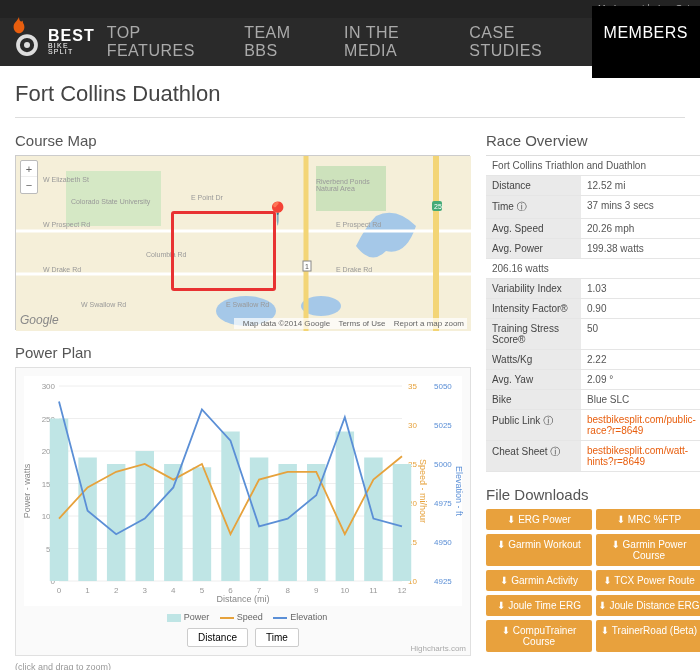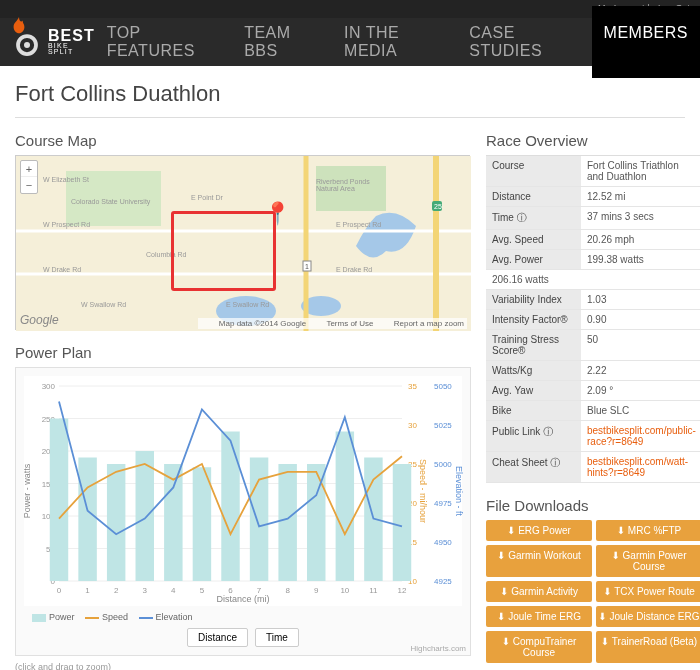--- a/index.html
+++ b/index.html
@@ -20,27 +20,27 @@
 .rule{height:1px;background:#ddd;margin:4px 0 14px}
 .cols{display:flex;gap:15px}
 .left{flex:0 0 455px}
 .right{flex:1}
 h2{font-size:15px;font-weight:400;color:#555;margin-bottom:6px}
 .map{position:relative;width:455px;height:175px;border:1px solid #ccc;background:#f8f1d9}
 .mapctrl{position:absolute;left:4px;top:4px;width:18px;background:#fff;border:1px solid #bbb;border-radius:2px}
 .mapctrl div{height:16px;text-align:center;font-size:11px;color:#666;border-bottom:1px solid #eee;line-height:16px}
 .mapctrl div:last-child{border:none}
 .mapfooter{position:absolute;bottom:0;right:2px;font-size:8px;color:#666;background:rgba(255,255,255,.7);padding:1px 3px}
-.mapfooter span{margin-left:18px}
+.mapfooter span{margin-left:6px}
 .glogo{position:absolute;left:4px;bottom:2px;font-size:12px;color:#888;font-style:italic}
 .route{position:absolute;left:155px;top:55px;width:105px;height:80px;border:3px solid #e83232;border-radius:3px}
 .pin{position:absolute;left:248px;top:45px;color:#d33;font-size:22px}
 .chartbox{border:1px solid #e0e0e0;background:#fafafa;padding:8px;margin-top:6px;position:relative}
 .chart{width:100%;height:230px;position:relative;background:#fff}
-.chartlegend{text-align:left;font-size:9px;color:#666;margin-top:6px}
+.chartlegend{text-align:center;font-size:9px;color:#666;margin-top:6px}
 .chartlegend .sw{display:inline-block;width:14px;height:8px;vertical-align:middle;margin:0 3px 0 8px}
 .btns{text-align:center;margin-top:6px}
 .btns button{font-size:10px;padding:3px 10px;background:#fff;border:1px solid #ccc;border-radius:2px;margin:0 2px;cursor:pointer}
 .hc{position:absolute;right:4px;bottom:2px;font-size:8px;color:#aaa}
 .zoom{font-size:9px;color:#999;margin-top:6px}
 .ylab{position:absolute;font-size:9px;color:#888;writing-mode:vertical-rl}
 .ylab.l{left:-2px;top:50%;transform:translateY(-50%) rotate(180deg)}
 .ylab.r1{right:34px;top:50%;transform:translateY(-50%)}
 .ylab.r2{right:-2px;top:50%;transform:translateY(-50%)}
 .xlab{position:absolute;bottom:2px;left:50%;transform:translateX(-50%);font-size:9px;color:#888}
@@ -211,21 +211,20 @@
         </div>
         <div class="hc">Highcharts.com</div>
       </div>
       <div class="zoom">(click and drag to zoom)</div>
     </div>
 
     <div class="right">
       <h2>Race Overview</h2>
       <div class="overview" id="ovrows">
           <div class="ovrow">
-            <div class="ovk">Course</div>
             <div class="ovv">Fort Collins Triathlon and Duathlon</div>
           </div>
           <div class="ovrow">
             <div class="ovk">Distance</div>
             <div class="ovv">12.52 mi</div>
           </div>
           <div class="ovrow">
             <div class="ovk">Time ⓘ</div>
             <div class="ovv">37 mins 3 secs</div>
           </div>

